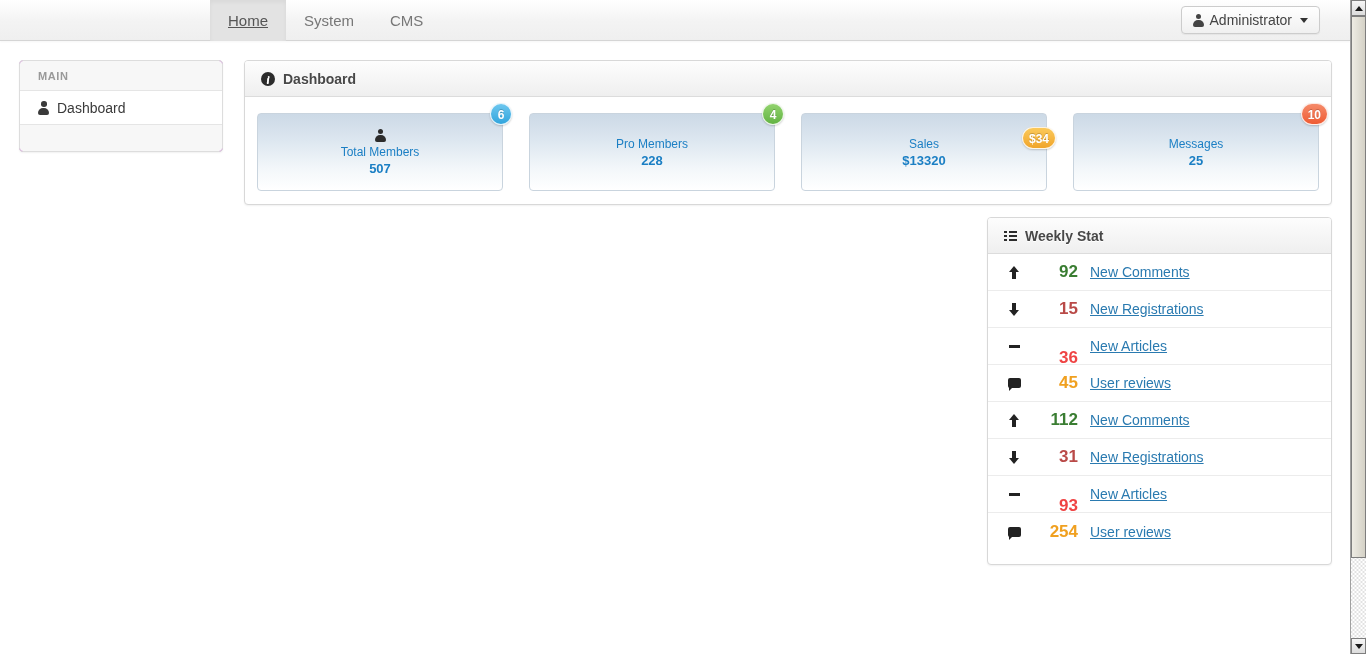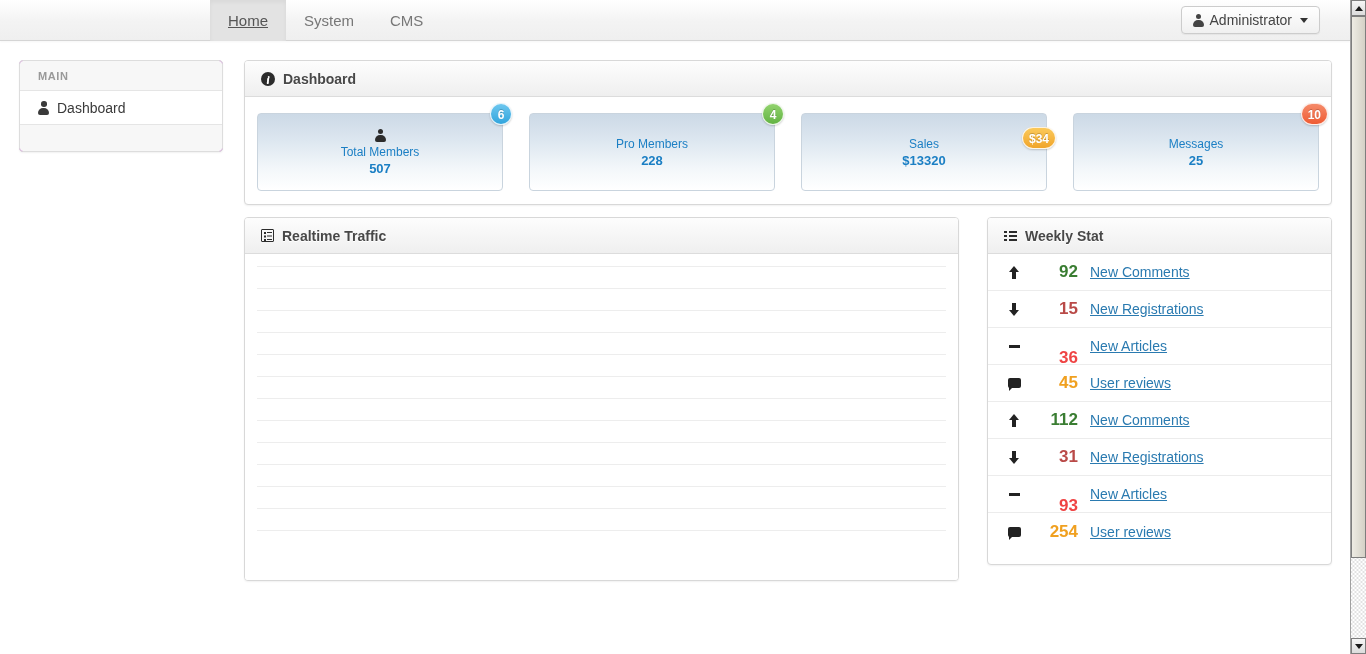--- a/index.html
+++ b/index.html
@@ -546,41 +546,20 @@
 
       <div class="stat-card">
         <span class="stat-label">Messages</span>
         <span class="stat-value">25</span>
         <span class="card-badge badge-red">10</span>
       </div>
 
     </div>
   </div>
 
-  <div class="panel" id="traffic-panel">
-    <div class="panel-heading">
-      <span class="icon-list"></span>
-      <span>Realtime Traffic</span>
-    </div>
-    <div id="traffic-chart">
-        <div class="gridline" style="top: 12px;"></div>
-        <div class="gridline" style="top: 34px;"></div>
-        <div class="gridline" style="top: 56px;"></div>
-        <div class="gridline" style="top: 78px;"></div>
-        <div class="gridline" style="top: 100px;"></div>
-        <div class="gridline" style="top: 122px;"></div>
-        <div class="gridline" style="top: 144px;"></div>
-        <div class="gridline" style="top: 166px;"></div>
-        <div class="gridline" style="top: 188px;"></div>
-        <div class="gridline" style="top: 210px;"></div>
-        <div class="gridline" style="top: 232px;"></div>
-        <div class="gridline" style="top: 254px;"></div>
-        <div class="gridline" style="top: 276px;"></div>
-      </div>
-  </div>
 
   <div class="panel" id="weekly-panel">
     <div class="panel-heading">
       <span class="icon-list-ul"></span>
       <span>Weekly Stat</span>
     </div>
     <div id="weekly-rows">
         <div class="stat-row">
           <span class="row-icon">
             <span class="icon-arrow-up"></span>

